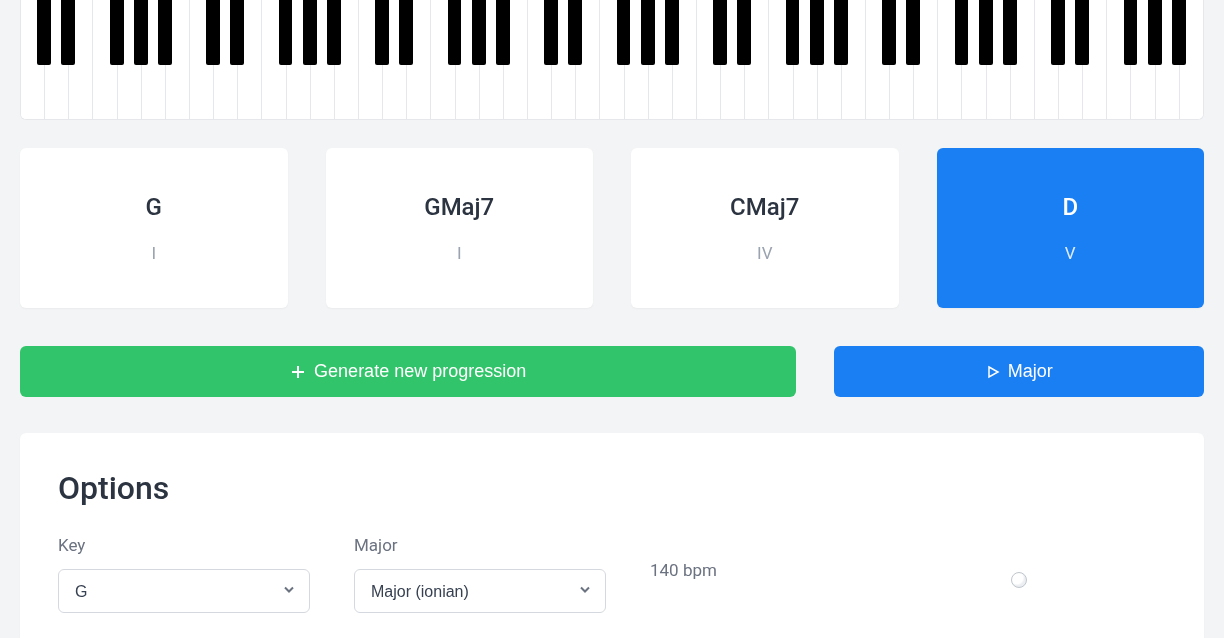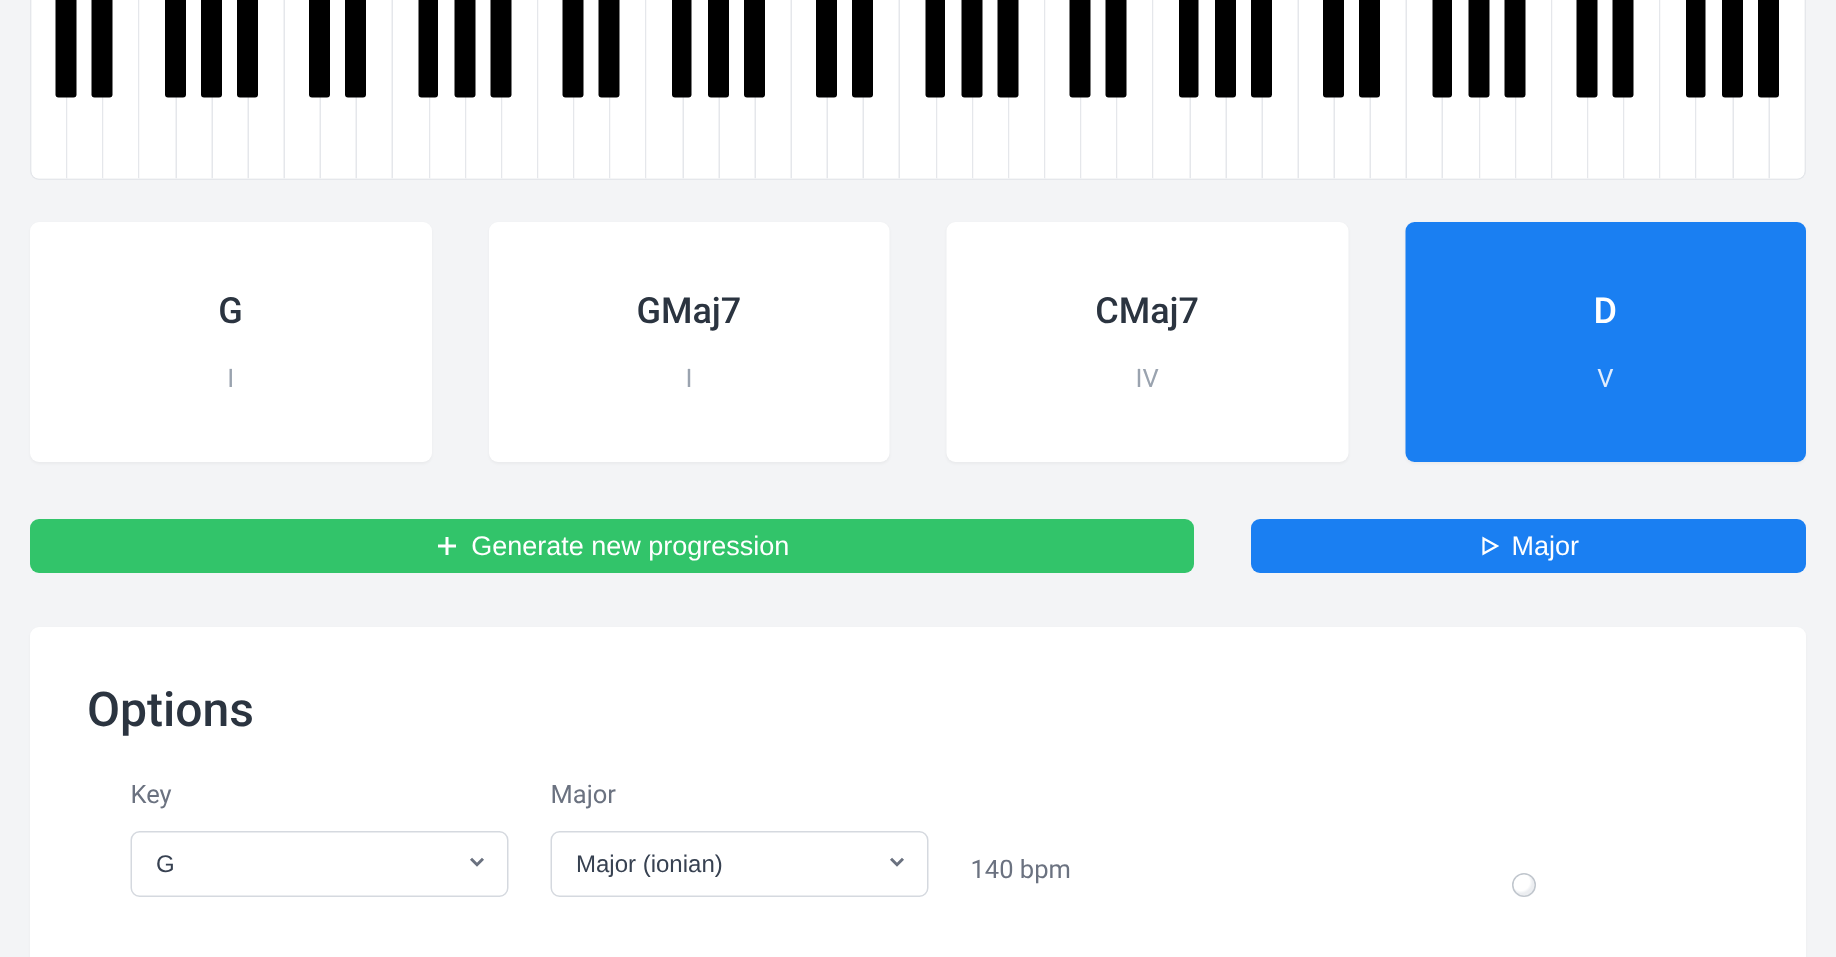--- a/index.html
+++ b/index.html
@@ -76,21 +76,21 @@
   }
   .chord-card.active .chord-degree { color: #e0ecfc; }
 
   
   .btn-row {
     display: flex;
     gap: 38px;
     margin-top: 38px;
   }
   .btn {
-    height: 36px;
+    height: 51px;
     border: none;
     border-radius: 6px;
     font-size: 18px;
     font-weight: 500;
     color: #fff;
     display: flex;
     align-items: center;
     justify-content: center;
     gap: 8px;
     cursor: pointer;
@@ -107,21 +107,21 @@
     margin-top: 36px;
     padding: 36px 38px 40px;
     height: 220px;
   }
   .options h2 {
     font-size: 32px;
     font-weight: 500;
     color: #2b3440;
     margin-bottom: 28px;
   }
-  .field-row { display: flex; gap: 28px; align-items: flex-end; margin-left: 29px; }
+  .field-row { display: flex; gap: 44px; align-items: center; }
   .field { display: flex; flex-direction: column; gap: 14px; }
   .field label { font-size: 17px; color: #6b7280; }
   .select {
     appearance: none;
     width: 252px;
     height: 44px;
     padding: 0 16px;
     font-size: 16px;
     color: #374151;
     background: #fff;

